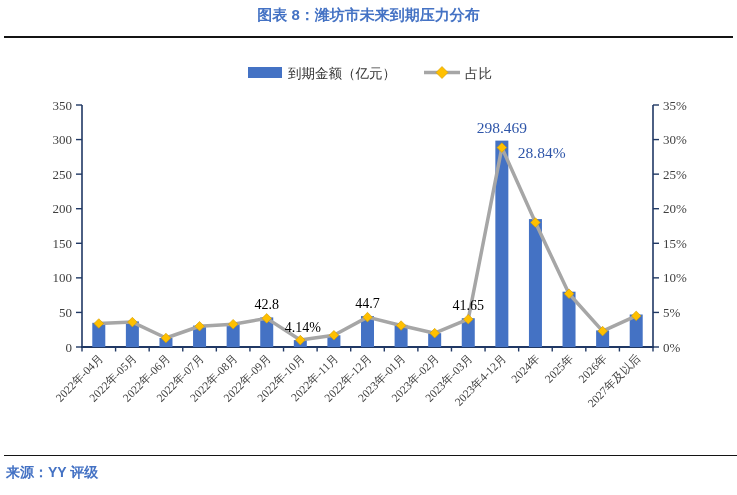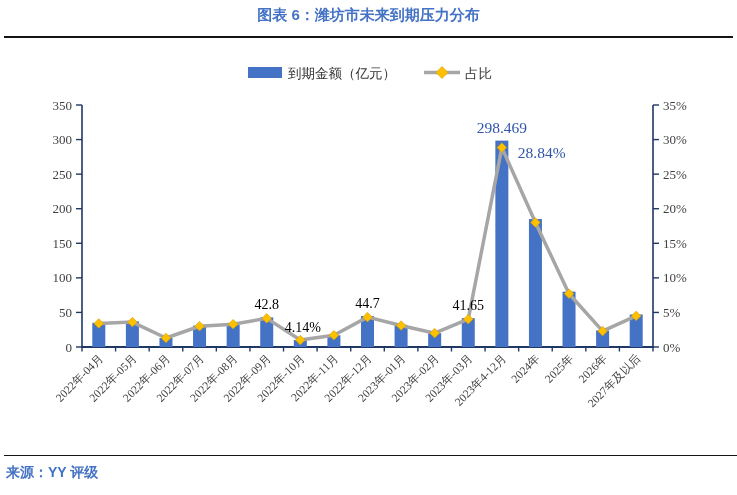--- a/index.html
+++ b/index.html
@@ -10,21 +10,21 @@
   .rule-top{position:absolute;top:36px;left:4px;width:729px;height:2px;background:#141414;}
   .rule-bottom{position:absolute;top:455px;left:4px;width:733px;height:1px;background:#141414;}
   .source{position:absolute;top:464px;left:6px;font-size:14px;font-weight:bold;color:#4472C4;}
   svg#chart{position:absolute;top:0;left:0;}
   svg#chart text{font-family:"Liberation Serif","DejaVu Serif",serif;}
 </style>
 </head>
 <body>
 
 <div class="page">
-  <div class="fig-title">图表 6：潍坊市未来到期压力分布</div>
+  <div class="fig-title">图表 8：潍坊市未来到期压力分布</div>
   <div class="rule-top"></div>
 
   <svg id="chart" width="737" height="495" viewBox="0 0 737 495">
       <rect x="248" y="67" width="34" height="11" fill="#4472C4"></rect>
       <text x="288" y="78" font-size="13.5" fill="#333">到期金额（亿元）</text>
       <line x1="424" y1="72.5" x2="460" y2="72.5" stroke="#A6A6A6" stroke-width="3.5"></line>
       <path d="M442 66.5 L448 72.5 L442 78.5 L436 72.5 Z" fill="#FFC000" stroke="#D29B00" stroke-width="0.6"></path>
       <text x="465" y="78" font-size="13.5" fill="#333">占比</text>
       <line x1="82" y1="105" x2="82" y2="347" stroke="#203864" stroke-width="1.6"></line>
       <line x1="653" y1="105" x2="653" y2="347" stroke="#203864" stroke-width="1.6"></line>

